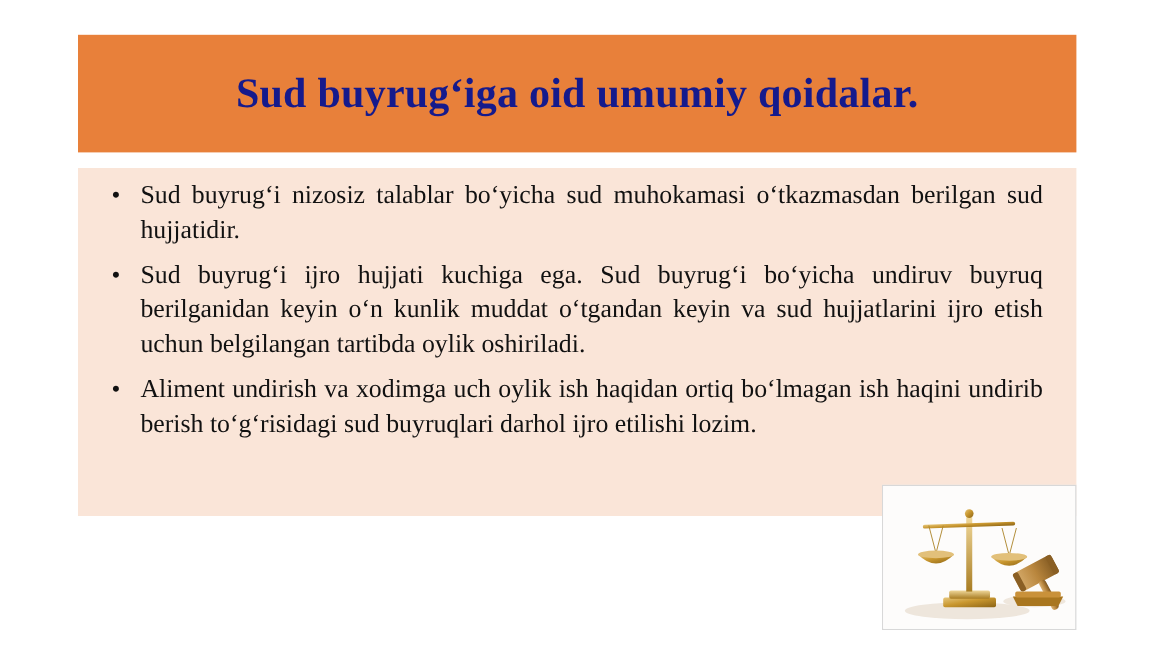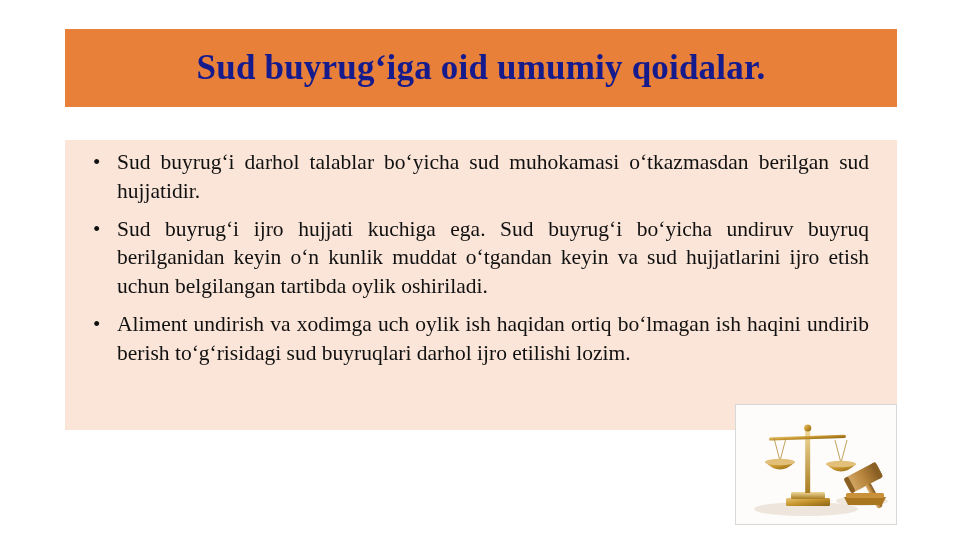--- a/index.html
+++ b/index.html
@@ -17,21 +17,21 @@
     position: relative;
     width: 961px;
     height: 540px;
     background: #ffffff;
   }
   .title-band {
     position: absolute;
     left: 65px;
     top: 29px;
     width: 832px;
-    height: 78px;
+    height: 98px;
     background: #E8803A;
     display: flex;
     align-items: center;
     justify-content: center;
   }
   .title-text {
     font-family: "Liberation Serif", serif;
     font-size: 35px;
     font-weight: bold;
     color: #151A8C;
@@ -101,21 +101,21 @@
 <div class="slide">
 
   <div class="title-band">
     <div class="title-text">Sud buyrug‘iga oid umumiy qoidalar.</div>
   </div>
 
   <div class="body-panel">
     <ul class="bullets">
       <li class="bullet">
         <span class="bullet-dot">•</span>
-        <span class="bullet-text">Sud buyrug‘i darhol talablar bo‘yicha sud muhokamasi o‘tkazmasdan berilgan sud hujjatidir.</span>
+        <span class="bullet-text">Sud buyrug‘i nizosiz talablar bo‘yicha sud muhokamasi o‘tkazmasdan berilgan sud hujjatidir.</span>
       </li>
       <li class="bullet">
         <span class="bullet-dot">•</span>
         <span class="bullet-text">Sud buyrug‘i ijro hujjati kuchiga ega. Sud buyrug‘i bo‘yicha undiruv buyruq berilganidan keyin o‘n kunlik muddat o‘tgandan keyin va sud hujjatlarini ijro etish uchun belgilangan tartibda oylik oshiriladi.</span>
       </li>
       <li class="bullet">
         <span class="bullet-dot">•</span>
         <span class="bullet-text">Aliment undirish va xodimga uch oylik ish haqidan ortiq bo‘lmagan ish haqini undirib berish to‘g‘risidagi sud buyruqlari darhol ijro etilishi lozim.</span>
       </li>
     </ul>

